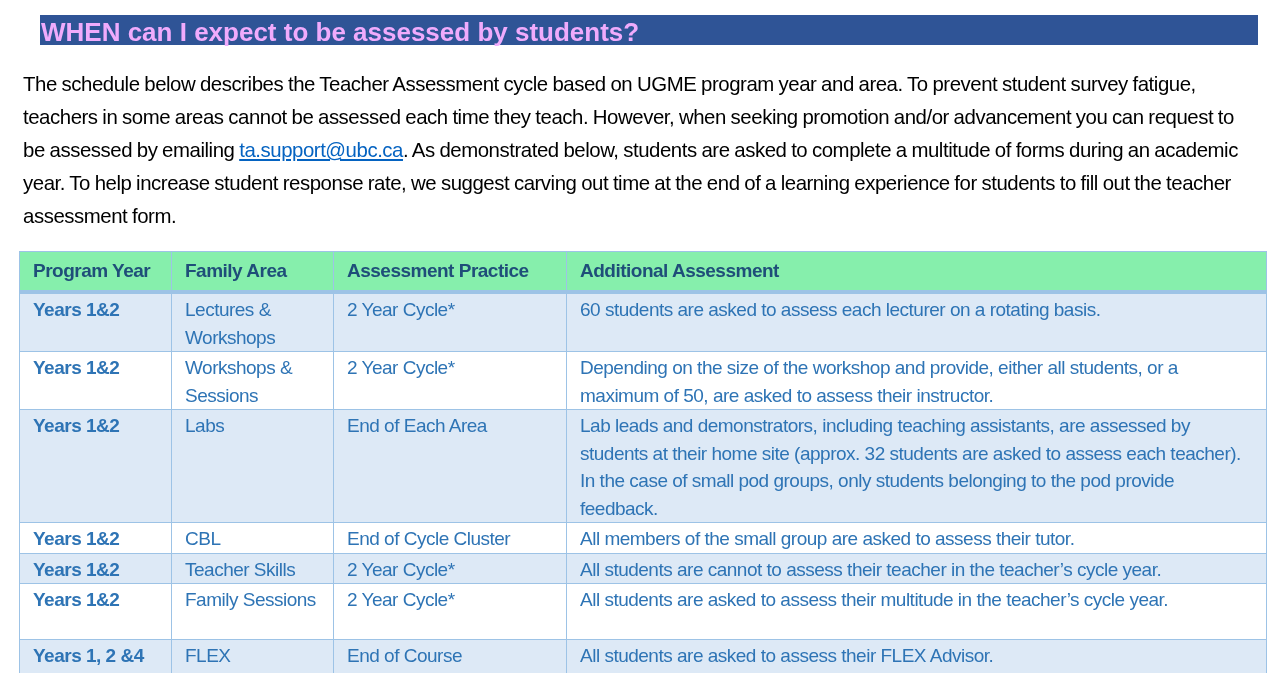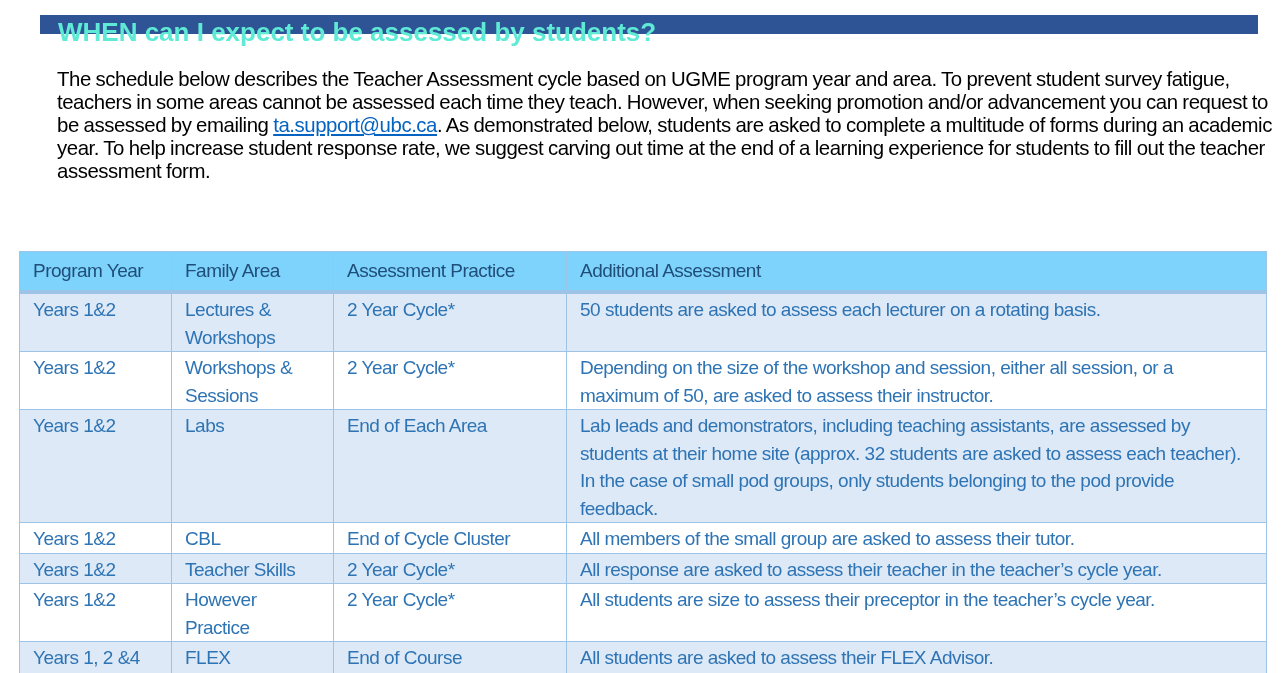--- a/index.html
+++ b/index.html
@@ -1,42 +1,42 @@
 <!DOCTYPE html>
 <html><head>
 <meta charset="utf-8">
 <style>
   html, body { margin: 0; padding: 0; background: #ffffff; }
   body { width: 1286px; height: 673px; position: relative; overflow: hidden; }
   .title-bar {
-    position: absolute; left: 40px; top: 15px; width: 1218px; height: 19px;
-    background: #2f5496; color: #5eead4;
+    position: absolute; left: 40px; top: 15px; width: 1218px; height: 30px;
+    background: #2f5496; color: #f0abfc;
     font-family: "Liberation Sans", sans-serif; font-weight: bold; font-size: 26px;
-    line-height: 34px; padding-left: 18px; box-sizing: border-box;
+    line-height: 34px; padding-left: 1px; box-sizing: border-box;
   }
   .intro {
-    position: absolute; left: 57px; top: 68px; width: 1225px;
-    font-family: "Liberation Sans", sans-serif; font-size: 20.4px; line-height: 23px;
+    position: absolute; left: 23px; top: 68px; width: 1225px;
+    font-family: "Liberation Sans", sans-serif; font-size: 20.4px; line-height: 33px;
     color: #000000; letter-spacing: -0.45px; word-spacing: -0.5px;
   }
   .intro a { color: #0563c1; text-decoration: underline; }
   table.sched {
     position: absolute; left: 19px; top: 251px; width: 1247px;
     border-collapse: collapse; table-layout: fixed;
     font-family: "Liberation Sans", sans-serif; font-size: 19px;
     letter-spacing: -0.5px; color: #2e74b5;
   }
   table.sched td, table.sched th {
     border: 1px solid #9dc3e6; vertical-align: top; text-align: left;
     padding: 2px 13px 0 13px; line-height: 27.5px;
   }
-  table.sched th { color: #1f4e79; font-weight: normal; height: 33px; padding-top: 5px; background: #7dd3fc; }
+  table.sched th { color: #1f4e79; font-weight: bold; height: 33px; padding-top: 5px; background: #86efac; }
   table.sched thead tr { border-bottom: 4px solid #9dc3e6; }
   table.sched th { border-bottom: 4px solid #9dc3e6; }
-  table.sched td.year { color: #2e74b5; font-weight: normal; }
+  table.sched td.year { color: #2e74b5; font-weight: bold; }
   table.sched tr.band td { background: #dde9f6; }
   table.sched tr.plain td { background: #ffffff; }
   col.c1 { width: 152px; } col.c2 { width: 162px; } col.c3 { width: 233px; } col.c4 { width: 700px; }
 </style>
 </head>
 <body>
 
 <div class="title-bar">WHEN can I expect to be assessed by students?</div>
 
 <p class="intro" style="margin:0;"><span>The schedule below describes the Teacher Assessment cycle based on UGME program year and area. To prevent student survey fatigue, teachers in some areas cannot be assessed each time they teach. However, when seeking promotion and/or advancement you can request to be assessed by emailing </span><a href="#">ta.support@ubc.ca</a><span>. As demonstrated below, students are asked to complete a multitude of forms during an academic year. To help increase student response rate, we suggest carving out time at the end of a learning experience for students to fill out the teacher assessment form.</span></p>
@@ -54,51 +54,51 @@
       <th>Family Area</th>
       <th>Assessment Practice</th>
       <th>Additional Assessment</th>
     </tr>
   </thead>
   <tbody>
     <tr class="band" style="height:58px;">
       <td class="year">Years 1&amp;2</td>
       <td>Lectures &amp; Workshops</td>
       <td>2 Year Cycle*</td>
-      <td>50 students are asked to assess each lecturer on a rotating basis.</td>
+      <td>60 students are asked to assess each lecturer on a rotating basis.</td>
     </tr>
     <tr class="plain" style="height:57px;">
       <td class="year">Years 1&amp;2</td>
       <td>Workshops &amp; Sessions</td>
       <td>2 Year Cycle*</td>
-      <td>Depending on the size of the workshop and session, either all session, or a maximum of 50, are asked to assess their instructor.</td>
+      <td>Depending on the size of the workshop and provide, either all students, or a maximum of 50, are asked to assess their instructor.</td>
     </tr>
     <tr class="band" style="height:112px;">
       <td class="year">Years 1&amp;2</td>
       <td>Labs</td>
       <td>End of Each Area</td>
       <td>Lab leads and demonstrators, including teaching assistants, are assessed by students at their home site (approx. 32 students are asked to assess each teacher).  In the case of small pod groups, only students belonging to the pod provide feedback.</td>
     </tr>
     <tr class="plain" style="height:29px;">
       <td class="year">Years 1&amp;2</td>
       <td>CBL</td>
       <td>End of Cycle Cluster</td>
       <td>All members of the small group are asked to assess their tutor.</td>
     </tr>
     <tr class="band" style="height:29px;">
       <td class="year">Years 1&amp;2</td>
       <td>Teacher Skills</td>
       <td>2 Year Cycle*</td>
-      <td>All response are asked to assess their teacher in the teacher’s cycle year.</td>
+      <td>All students are cannot to assess their teacher in the teacher’s cycle year.</td>
     </tr>
     <tr class="plain" style="height:56px;">
       <td class="year">Years 1&amp;2</td>
-      <td>However Practice</td>
+      <td>Family Sessions</td>
       <td>2 Year Cycle*</td>
-      <td>All students are size to assess their preceptor in the teacher’s cycle year.</td>
+      <td>All students are asked to assess their multitude in the teacher’s cycle year.</td>
     </tr>
     <tr class="band" style="height:38px;">
       <td class="year">Years 1, 2 &amp;4</td>
       <td>FLEX</td>
       <td>End of Course</td>
       <td>All students are asked to assess their FLEX Advisor.</td>
     </tr>
   </tbody>
 </table>
 

